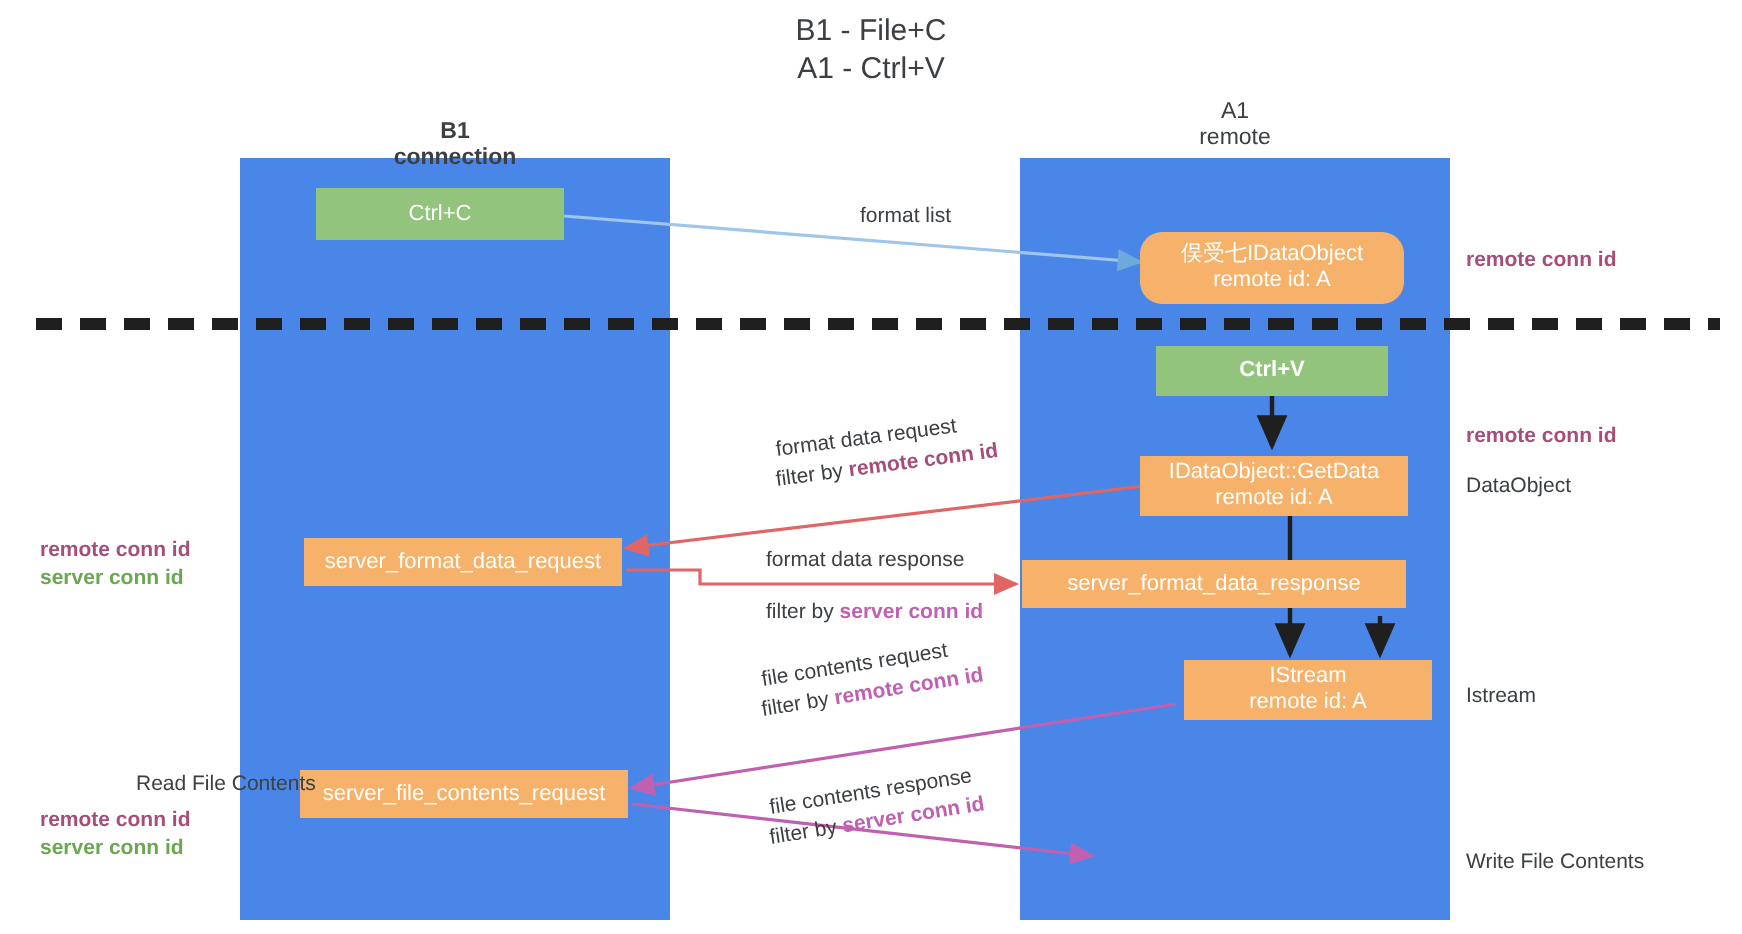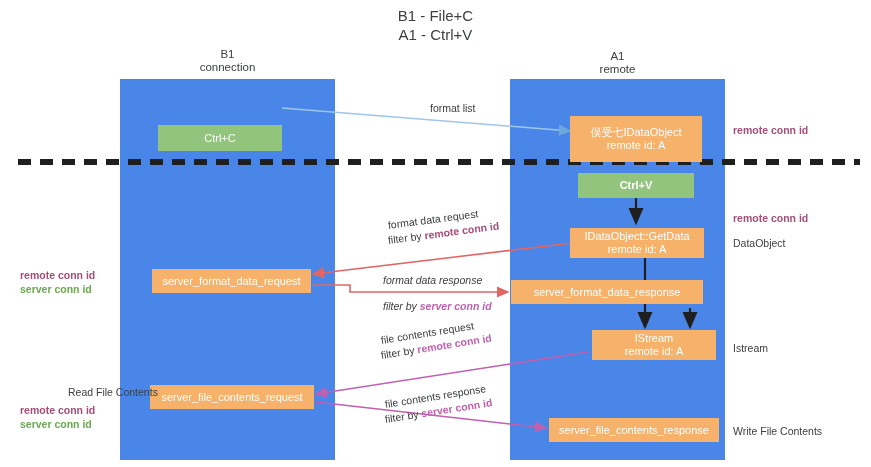--- a/index.html
+++ b/index.html
@@ -99,34 +99,34 @@
     <line x1="588" y1="352" x2="316" y2="394" stroke="#c060b0" stroke-width="1.6" marker-end="url(#ah-mag)"></line>
 
     <line x1="316" y1="402" x2="546" y2="428" stroke="#c060b0" stroke-width="1.6" marker-end="url(#ah-mag)"></line>
   </svg>
 
   <div class="abs title">
     <div>B1 - File+C</div>
     <div>A1 - Ctrl+V</div>
   </div>
 
-  <div class="abs lane-head" style="left:120px;top:48px;width:215px;">
+  <div class="abs lane-head" style="left:120px;top:60px;width:215px;font-weight:bold;">
     <span class="l1">B1</span>
     <span class="l2">connection</span>
   </div>
   <div class="abs lane-head" style="left:510px;top:50px;width:215px;">
     <span class="l1">A1</span>
     <span class="l2">remote</span>
   </div>
 
-  <div class="abs node green" style="left:158px;top:94px;width:124px;height:26px;margin-top:31px;">
+  <div class="abs node green" style="left:158px;top:94px;width:124px;height:26px;">
     <span>Ctrl+C</span>
   </div>
 
-  <div class="abs node orange" style="left:570px;top:116px;width:132px;height:46px;">
+  <div class="abs node orange" style="left:570px;top:116px;width:132px;height:36px;border-radius:11px;">
     <span>俣受七IDataObject</span>
     <span class="line2">remote id: A</span>
   </div>
 
   <div class="abs node green" style="left:578px;top:173px;width:116px;height:25px;font-weight:bold;">
     <span>Ctrl+V</span>
   </div>
 
   <div class="abs node orange" style="left:570px;top:228px;width:134px;height:30px;">
     <span>IDataObject::GetData</span>
@@ -143,36 +143,33 @@
 
   <div class="abs node orange" style="left:592px;top:330px;width:124px;height:30px;">
     <span>IStream</span>
     <span class="line2">remote id: A</span>
   </div>
 
   <div class="abs node orange" style="left:150px;top:385px;width:164px;height:24px;">
     <span>server_file_contents_request</span>
   </div>
 
-  <div class="abs node orange" style="left:549px;top:418px;width:170px;height:24px;">
-    <span>server_file_contents_response</span>
-  </div>
 
   <div class="abs edge-label" style="left:398px;top:102px;padding-left:32px;">
     <span>format list</span>
   </div>
 
   <div class="abs" style="left:388px;top:219px;">
     <div class="edge-label rot-a">format data request</div>
     <div class="edge-label rot-a" style="margin-top:2px;">
       <span>filter by </span><span class="hl-purple">remote conn id</span>
     </div>
   </div>
 
-  <div class="abs" style="left:383px;top:274px;font-style:italic;">
+  <div class="abs" style="left:383px;top:274px;">
     <div class="edge-label">format data response</div>
     <div class="edge-label" style="margin-top:13px;">
       <span>filter by </span><span class="hl-magenta">server conn id</span>
     </div>
   </div>
 
   <div class="abs" style="left:381px;top:334px;">
     <div class="edge-label rot-b">file contents request</div>
     <div class="edge-label rot-b" style="margin-top:2px;">
       <span>filter by </span><span class="hl-magenta">remote conn id</span>

